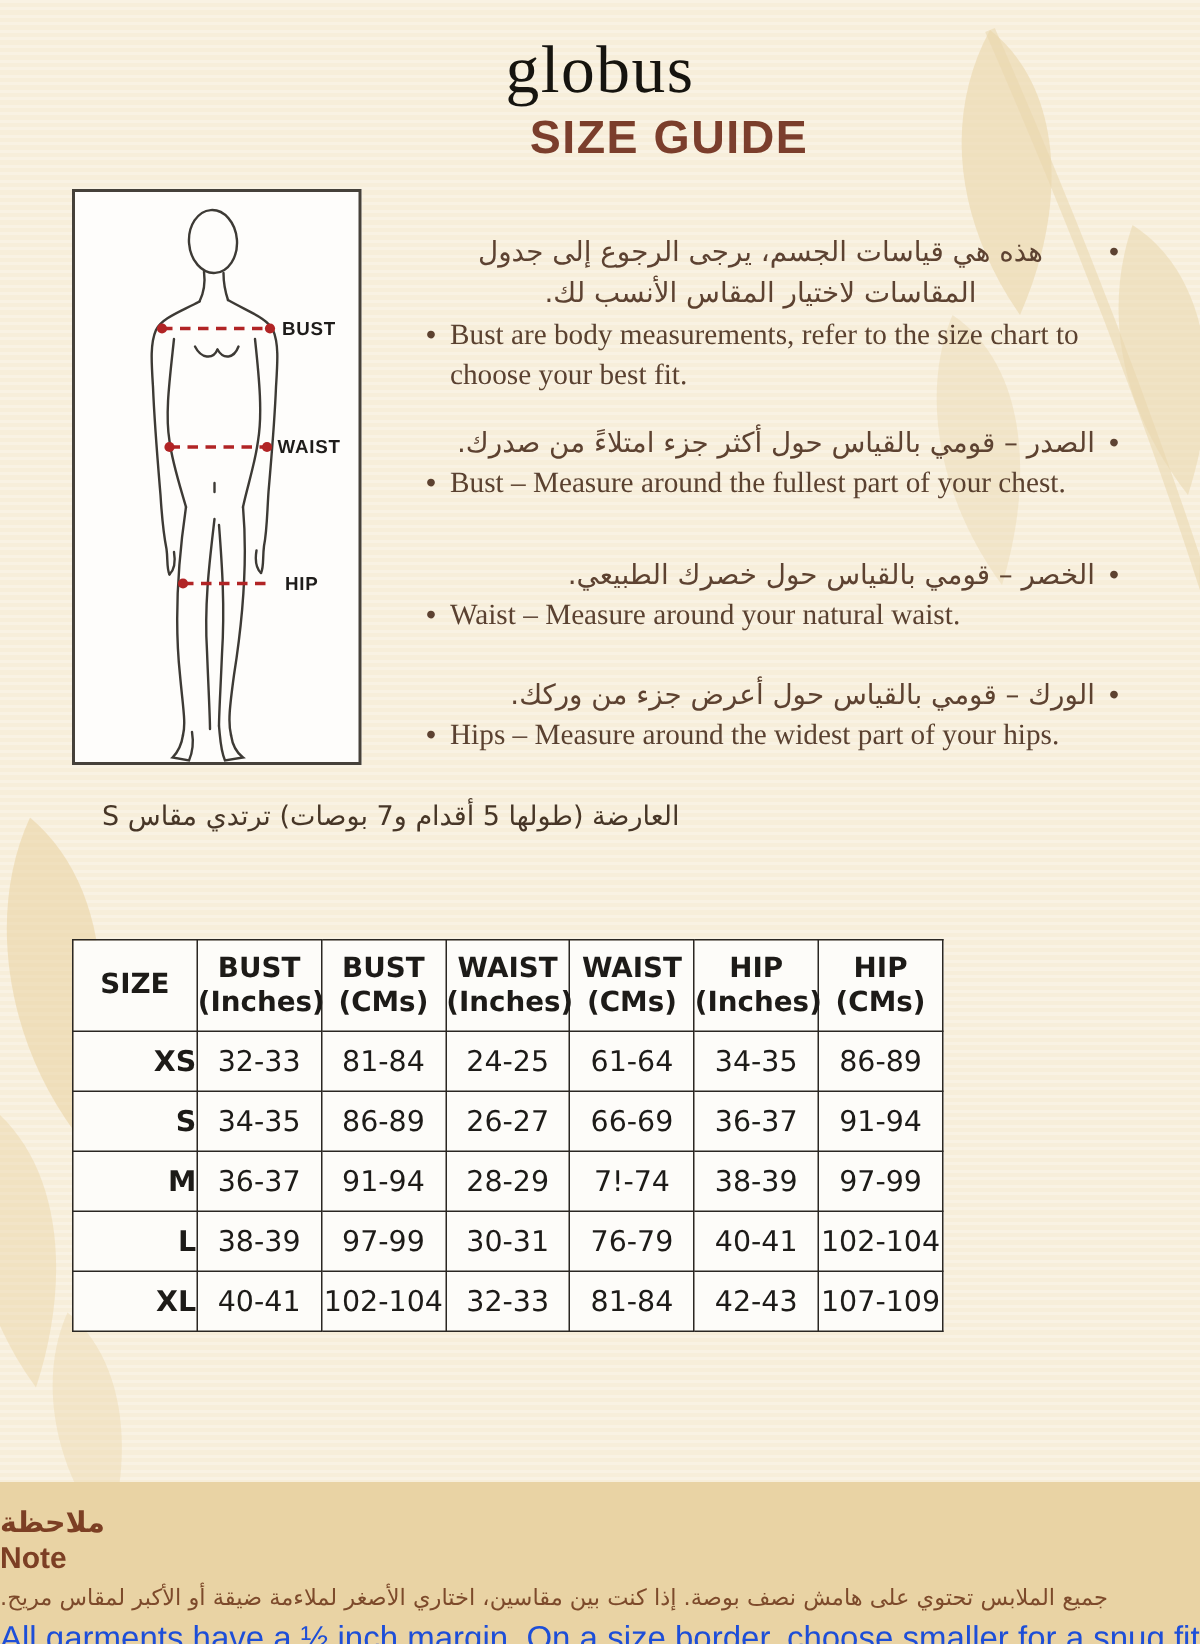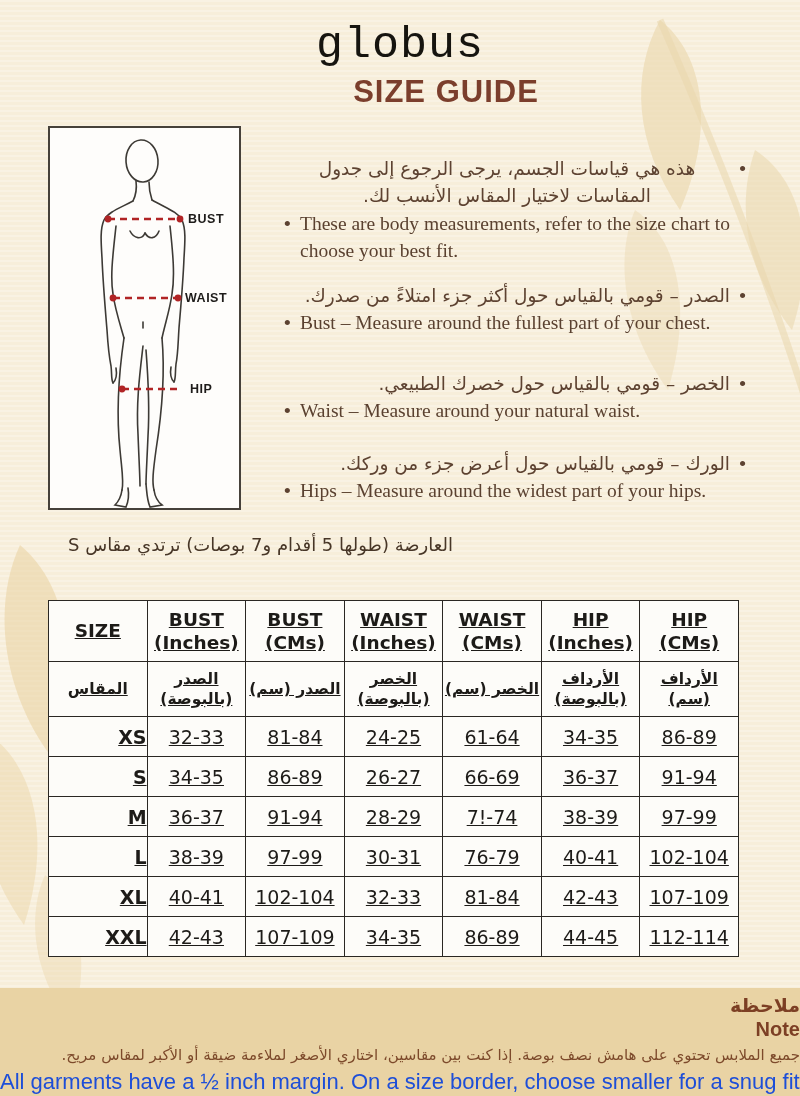--- a/index.html
+++ b/index.html
@@ -7,21 +7,21 @@
     position:relative; width:800px; height:1096px; overflow:hidden;
     background:#f7eeda;
     background-image:repeating-linear-gradient(180deg, rgba(255,255,255,.25) 0 2px, rgba(0,0,0,0) 2px 5px);
     font-family:"Liberation Sans", sans-serif;
     color:#4f3b2d;
   }
   .leaf{position:absolute; pointer-events:none;}
   
   .brand{
     position:absolute; top:20px; left:0; width:100%; text-align:center;
-    font-family:Liberation Mono, monospace; font-size:45px; font-weight:500;
+    font-family:Liberation Serif, serif; font-size:45px; font-weight:500;
     letter-spacing:1px; color:#16140f;
   }
   .title{
     position:absolute; top:74px; left:0; width:100%; text-align:center;
     font-size:31px; font-weight:800; letter-spacing:1px; color:#7b3e2c;padding-left:46px;
   }
   
   .figure-box{
     position:absolute; left:48px; top:126px; width:193px; height:384px;
     background:#fefdfb; border:2px solid #46413a; box-sizing:border-box;
@@ -39,37 +39,37 @@
   .b-ar .txt{font-family:"DejaVu Sans", sans-serif; font-size:18.5px; color:#5d4231; text-align:right;}
   .b-ar.wrapleft .txt{text-align:center;}
   .b-en .txt{font-family:"Liberation Serif", serif; font-size:19.5px; color:#5a4130; text-align:left;}
   
   .model-note{position:absolute; left:48px; top:532px; width:420px;margin-left:20px;}
   .model-ar{direction:rtl; text-align:left; font-family:"DejaVu Sans", sans-serif;
     font-size:18px; color:#473627; line-height:26px;}
   .model-en{font-family:"Liberation Serif", serif; font-size:19px; color:#2f2densed51f; color:#38291c; line-height:26px;}
   
   table.size-table{
-    position:absolute; left:48px; top:600px; width:691px;
+    position:absolute; left:48px; top:626px; width:581px;
     border-collapse:collapse; table-layout:fixed;
-    font-family:"DejaVu Sans", sans-serif; color:#1d1b18;text-decoration:underline;
+    font-family:"DejaVu Sans", sans-serif; color:#1d1b18;
   }
   .size-table td{
     border:1.8px solid #2a2723; background:#fdfcf9; text-align:center; vertical-align:middle;
     padding:0;
   }
   .r-hdr-en td{height:60px; font-weight:700; font-size:18.5px; line-height:1.25; white-space:pre-line;}
   .r-hdr-ar td{height:54px; font-weight:700; font-size:15.5px; line-height:1.3; white-space:pre-line; direction:rtl;}
   .r-data td{height:39px; font-size:19px; font-weight:400;}
   .r-data td.size-cell{font-weight:700; font-size:19px;text-align:right;}
   
   .note-band{
     position:absolute; left:0; top:988px; width:800px; height:108px;
-    background:#e9d3a4; display:flex; flex-direction:column; align-items:flex-end;
-    padding-top:6px; box-sizing:border-box;
+    background:#e9d3a4; display:flex; flex-direction:column; align-items:flex-start;
+    padding-top:16px; box-sizing:border-box;
   }
   .note-h-ar{font-family:"DejaVu Sans", sans-serif; font-weight:700; font-size:19px; color:#7c3f24; direction:rtl;}
   .note-h-en{font-weight:700; font-size:20px; color:#7c3f24; margin-top:2px;}
   .note-b-ar{font-family:"DejaVu Sans", sans-serif; font-size:15px; color:#7d4a2b; direction:rtl; margin-top:5px;}
   .note-b-en{font-size:22px; color:#1d4ed8; margin-top:5px;}
 </style>
 </head>
 <body>
 
 <div class="page">
@@ -142,21 +142,21 @@
     <span class="fig-label" style="left:140px; top:254px;">HIP</span>
   </div>
 
   <div class="bullets">
     <div class="b b-ar wrapleft" style="top:155px;">
       <span class="dot">•</span>
       <span class="txt">هذه هي قياسات الجسم، يرجى الرجوع إلى جدول المقاسات لاختيار المقاس الأنسب لك.</span>
     </div>
     <div class="b b-en" style="top:210px;">
       <span class="dot">•</span>
-      <span class="txt">These are body measurements, refer to the size chart to choose your best fit.</span>
+      <span class="txt">Bust are body measurements, refer to the size chart to choose your best fit.</span>
     </div>
     <div class="b b-ar" style="top:282px;">
       <span class="dot">•</span>
       <span class="txt">الصدر – قومي بالقياس حول أكثر جزء امتلاءً من صدرك.</span>
     </div>
     <div class="b b-en" style="top:309px;">
       <span class="dot">•</span>
       <span class="txt">Bust – Measure around the fullest part of your chest.</span>
     </div>
     <div class="b b-ar" style="top:370px;">
@@ -191,32 +191,20 @@
 (CMs)</td>
         <td>WAIST
 (Inches)</td>
         <td>WAIST
 (CMs)</td>
         <td>HIP
 (Inches)</td>
         <td>HIP
 (CMs)</td>
       </tr>
-      <tr class="r-hdr-ar">
-        <td>المقاس</td>
-        <td>الصدر
-(بالبوصة)</td>
-        <td>الصدر (سم)</td>
-        <td>الخصر
-(بالبوصة)</td>
-        <td>الخصر (سم)</td>
-        <td>الأرداف
-(بالبوصة)</td>
-        <td>الأرداف (سم)</td>
-      </tr>
       <tr class="r-data">
         <td class="size-cell">XS</td>
         <td>32-33</td>
         <td>81-84</td>
         <td>24-25</td>
         <td>61-64</td>
         <td>34-35</td>
         <td>86-89</td>
       </tr>
       <tr class="r-data">
@@ -248,29 +236,20 @@
       </tr>
       <tr class="r-data">
         <td class="size-cell">XL</td>
         <td>40-41</td>
         <td>102-104</td>
         <td>32-33</td>
         <td>81-84</td>
         <td>42-43</td>
         <td>107-109</td>
       </tr>
-      <tr class="r-data">
-        <td class="size-cell">XXL</td>
-        <td>42-43</td>
-        <td>107-109</td>
-        <td>34-35</td>
-        <td>86-89</td>
-        <td>44-45</td>
-        <td>112-114</td>
-      </tr>
     </tbody>
   </table>
 
   <div class="note-band">
     <div class="note-h-ar">ملاحظة</div>
     <div class="note-h-en">Note</div>
     <div class="note-b-ar">جميع الملابس تحتوي على هامش نصف بوصة. إذا كنت بين مقاسين، اختاري الأصغر لملاءمة ضيقة أو الأكبر لمقاس مريح.</div>
     <div class="note-b-en">All garments have a ½ inch margin. On a size border, choose smaller for a snug fit or larger for a relaxed fit.</div>
   </div>
 

